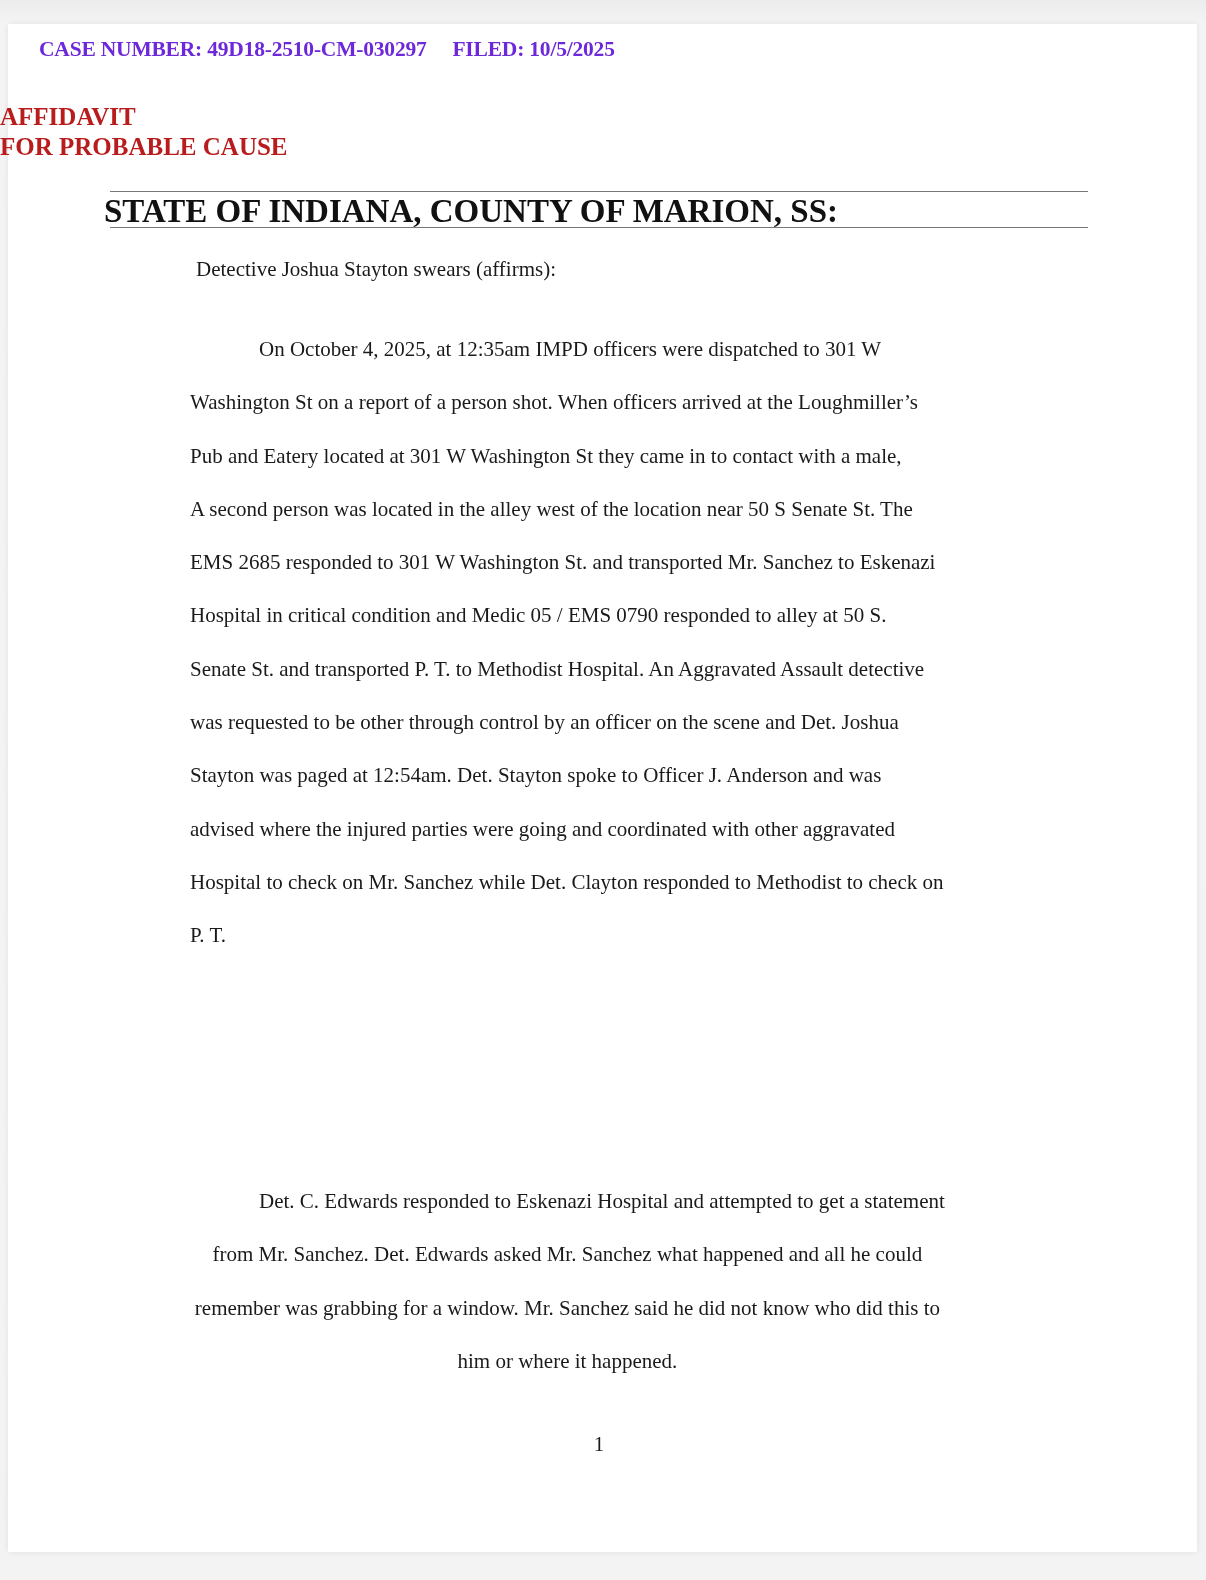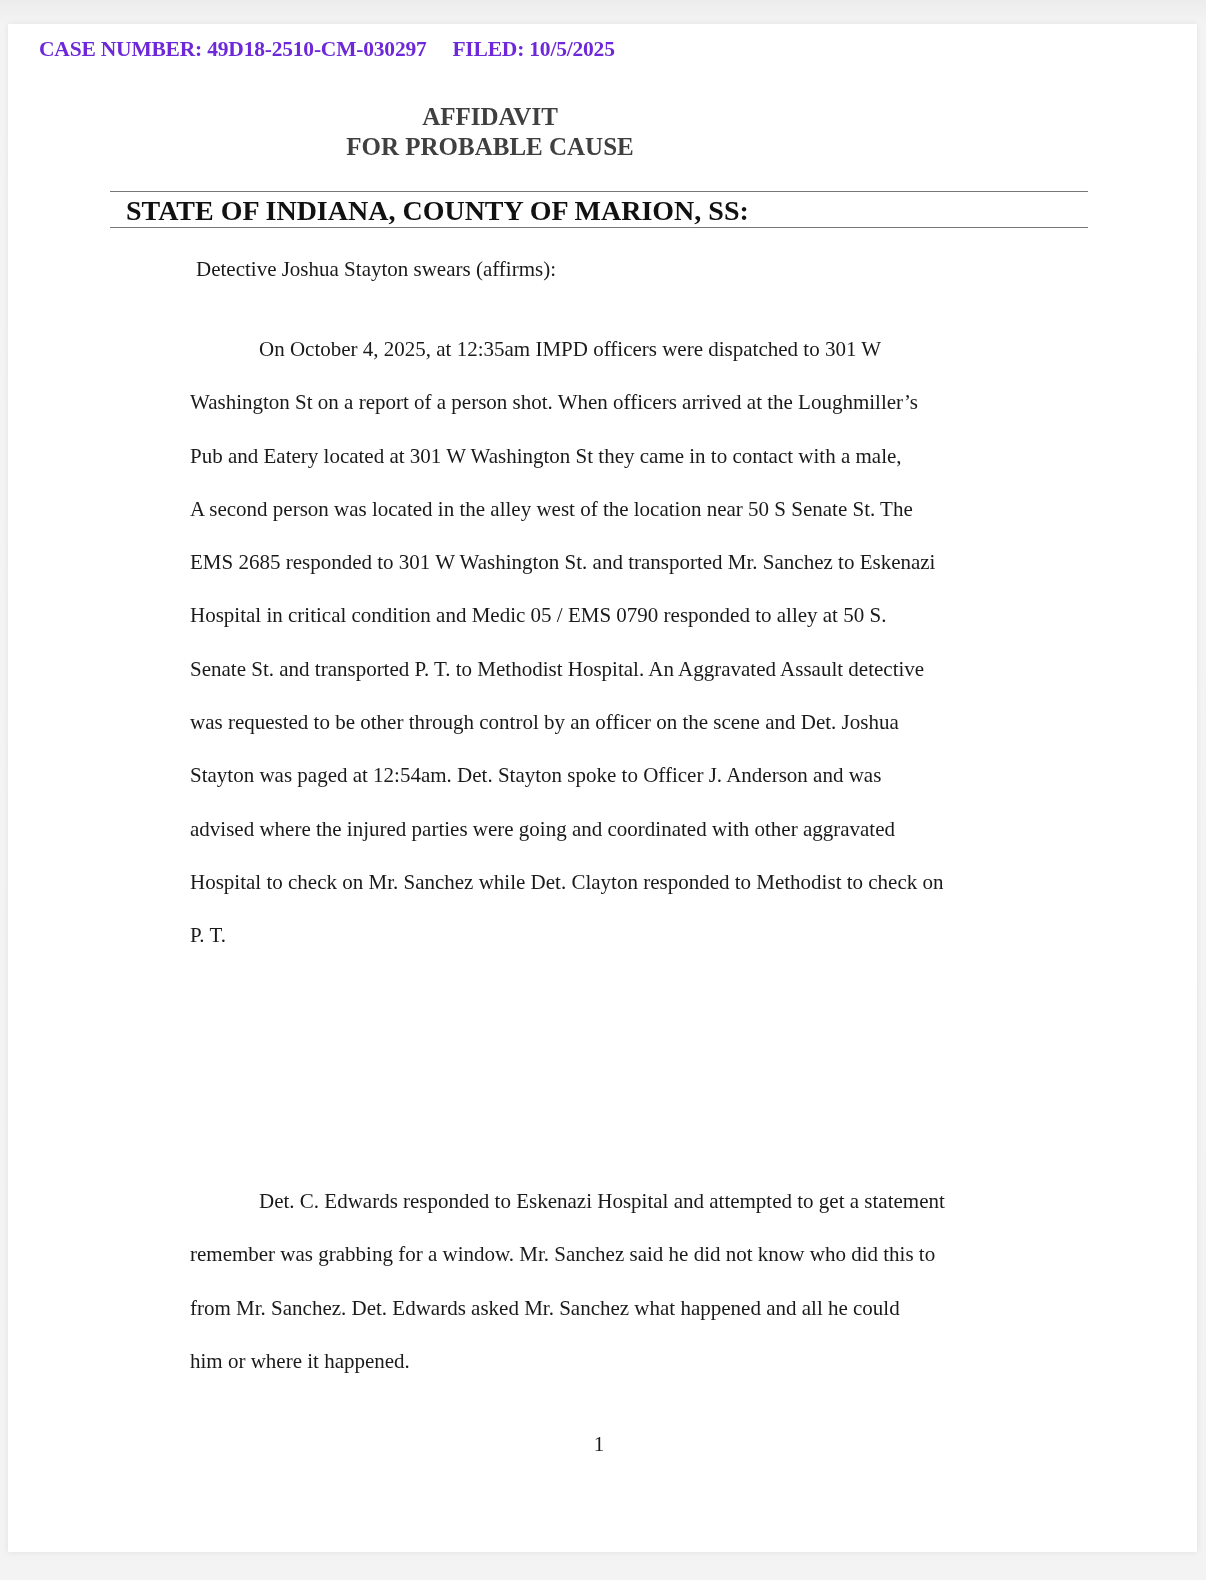--- a/index.html
+++ b/index.html
@@ -33,45 +33,44 @@
       font-weight: bold;
       font-size: 21.5px;
       color: #6d28d9;
       white-space: pre;
       letter-spacing: -0.2px;
     }
     .title {
       position: absolute;
       left: 0;
       width: 980px;
-      text-align: center;
       font-family: "Liberation Serif", serif;
       font-weight: bold;
       font-size: 25px;
-      color: #404040;
+      color: #b91c1c;
       line-height: 31px;
     }
     .title.l1 { top: 101px; }
     .title.l2 { top: 131px; }
     .rule {
       position: absolute;
       left: 110px;
       width: 978px;
       height: 0;
       border-top: 1.5px solid #777;
     }
     .rule.top { top: 191px; }
     .rule.bottom { top: 227px; }
     .venue {
       position: absolute;
-      left: 126px;
+      left: 104px;
       top: 196px;
       font-family: "Liberation Serif", serif;
       font-weight: bold;
-      font-size: 28px;
+      font-size: 33px;
       color: #111;
       line-height: 30px;
       white-space: nowrap;
     }
     .body-text {
       position: absolute;
       font-family: "Liberation Serif", serif;
       font-size: 21px;
       color: #1a1a1a;
       white-space: nowrap;
@@ -91,21 +90,21 @@
       display: block;
       height: 53.3px;
       line-height: 26px;
       white-space: nowrap;
       margin-left: 8px;
     }
     .para .line.indent {
       padding-left: 69px;
     }
     .para1 { top: 336px; }
-    .para2 { top: 1188px; }
+    .para2 { top: 1188px; text-align: center; }
     .page-number {
       position: absolute;
       left: 0;
       width: 1198px;
       top: 1432px;
       text-align: center;
       font-family: "Liberation Serif", serif;
       font-size: 21px;
       color: #1a1a1a;
     }
@@ -138,18 +137,18 @@
   <span class="line">Senate St. and transported P. T. to Methodist Hospital.   An Aggravated Assault detective</span>
   <span class="line">was requested to be other through control by an officer on the scene and Det. Joshua</span>
   <span class="line">Stayton was paged at 12:54am.  Det. Stayton spoke to Officer J. Anderson and was</span>
   <span class="line">advised where the injured parties were going and coordinated with other aggravated</span>
   <span class="line">Hospital to check on Mr. Sanchez while Det. Clayton responded to Methodist to check on</span>
   <span class="line">P. T.</span>
 </div>
 
 <div class="para para2">
   <span class="line indent">Det. C. Edwards responded to Eskenazi Hospital and attempted to get a statement</span>
+  <span class="line">from Mr. Sanchez.  Det. Edwards asked Mr. Sanchez what happened and all he could</span>
   <span class="line">remember was grabbing for a window.  Mr. Sanchez said he did not know who did this to</span>
-  <span class="line">from Mr. Sanchez.  Det. Edwards asked Mr. Sanchez what happened and all he could</span>
   <span class="line">him or where it happened.</span>
 </div>
 
 <div class="page-number">1</div>
 
 </body></html>

